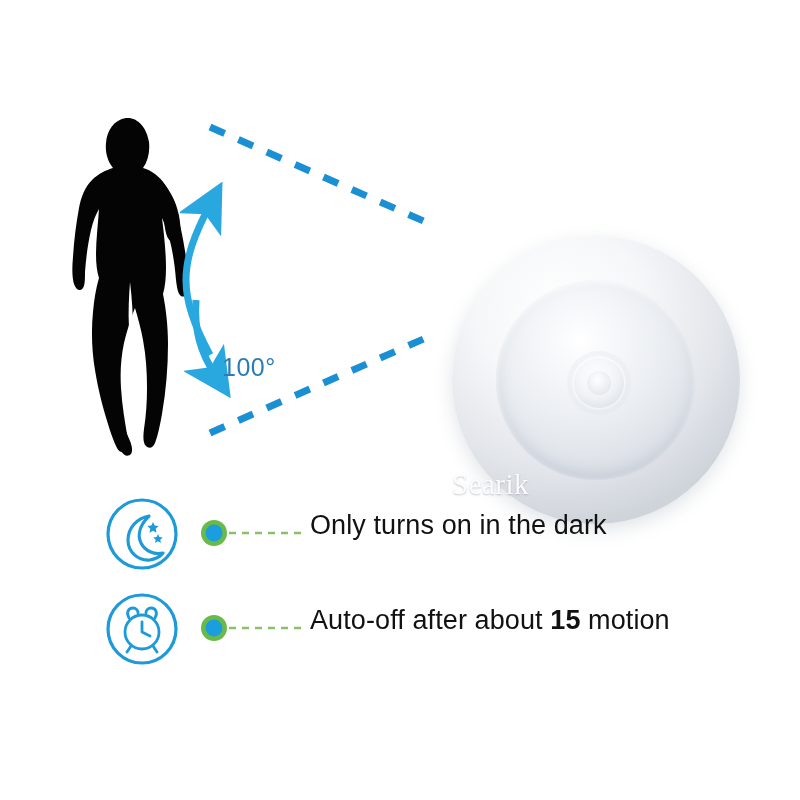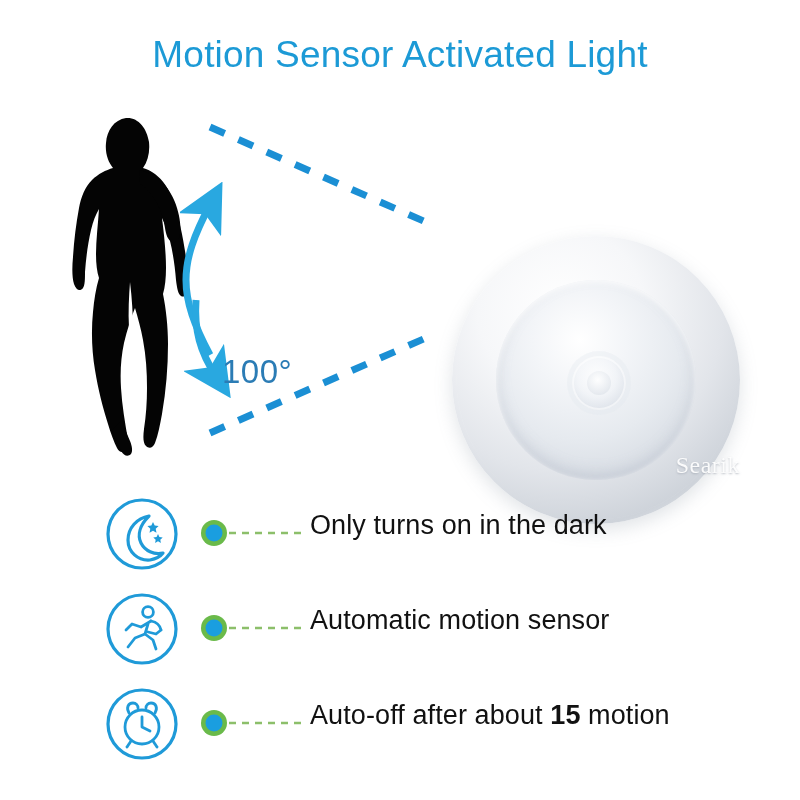--- a/index.html
+++ b/index.html
@@ -59,21 +59,21 @@
     left: 180px;
     top: 0px;
     width: 280px;
     height: 360px;
   }
 
   #angle-label {
     position: absolute;
     left: 222px;
     top: 253px;
-    font-size: 33px;
+    font-size: 25px;
     color: #2b7cb5;
     letter-spacing: 0.5px;
   }
 
   
   #lamp {
     position: absolute;
     left: 452px;
     top: 136px;
     width: 288px;
@@ -130,25 +130,25 @@
   #lamp-sensor-inner {
     position: absolute;
     left: 15px; top: 15px;
     width: 24px; height: 24px;
     border-radius: 50%;
     background: radial-gradient(circle at 45% 38%, rgba(255,255,255,0.6), rgba(203,211,221,0.55));
   }
   #lamp-brand {
     position: absolute;
     left: 0;
-    top: 216px;
+    top: 232px;
     width: 288px;
-    text-align: right;
+    text-align: left;
     font-family: "Liberation Serif", serif;
-    font-size: 24px;
+    font-size: 29px;
     color: rgba(255,255,255,0.92);
     text-shadow: 0 1px 2px rgba(140,148,160,0.55);
     letter-spacing: 0.5px;
   }
 
   
   #features {
     position: absolute;
     left: 0;
     top: 492px;
@@ -185,21 +185,20 @@
   .feature-label b {
     font-weight: 700;
     margin-top: 16px;
   }
 </style>
 </head>
 <body>
 
 <div id="infographic">
 
-  <div id="title">Motion Sensor Activated Light</div>
 
   <div id="hero">
 
     <svg id="walker" viewBox="0 0 160 345">
       <path fill="#040404" d="
         M74,6
         C62,8 55,18 54,31
         C53,41 56,50 61,56
         C54,58 46,62 40,68
         C33,75 29,85 27,96
@@ -310,41 +309,20 @@
         <circle cx="16" cy="16" r="13" fill="#6aba4a"></circle>
         <circle cx="16" cy="16" r="8.5" fill="#1a9ee0"></circle>
         <line x1="31" y1="16" x2="104" y2="16" stroke="#8cbf6a" stroke-width="2.6" stroke-dasharray="7 6"></line>
       </svg>
 
       <div class="feature-label">
         <span>Only turns on in the dark</span>
       </div>
     </div>
 
-    <div class="feature-row">
-      <svg class="feature-icon" viewBox="0 0 76 76">
-        <circle cx="38" cy="38" r="34" fill="none" stroke="#1f9ad8" stroke-width="3.2"></circle>
-        <circle cx="44" cy="21" r="5.4" fill="none" stroke="#1f9ad8" stroke-width="2.8"></circle>
-        <path d="M47,30 L37,36 L28,33 L22,39" fill="none" stroke="#1f9ad8" stroke-width="2.8" stroke-linecap="round" stroke-linejoin="round"></path>
-        <path d="M47,30 C52,31 56,34 57,39" fill="none" stroke="#1f9ad8" stroke-width="2.8" stroke-linecap="round"></path>
-        <path d="M44,33 L41,43 L49,49 L52,58" fill="none" stroke="#1f9ad8" stroke-width="2.8" stroke-linecap="round" stroke-linejoin="round"></path>
-        <path d="M41,43 L31,47 L24,56" fill="none" stroke="#1f9ad8" stroke-width="2.8" stroke-linecap="round" stroke-linejoin="round"></path>
-        <path d="M57,39 L52,43 L44,41" fill="none" stroke="#1f9ad8" stroke-width="2.8" stroke-linecap="round" stroke-linejoin="round"></path>
-      </svg>
-
-      <svg class="feature-connector" viewBox="0 0 112 32">
-        <circle cx="16" cy="16" r="13" fill="#6aba4a"></circle>
-        <circle cx="16" cy="16" r="8.5" fill="#1a9ee0"></circle>
-        <line x1="31" y1="16" x2="104" y2="16" stroke="#8cbf6a" stroke-width="2.6" stroke-dasharray="7 6"></line>
-      </svg>
-
-      <div class="feature-label">
-        <span>Automatic motion sensor</span>
-      </div>
-    </div>
 
     <div class="feature-row">
       <svg class="feature-icon" viewBox="0 0 76 76">
         <circle cx="38" cy="38" r="34" fill="none" stroke="#1f9ad8" stroke-width="3.2"></circle>
         <circle cx="38" cy="41" r="17" fill="none" stroke="#1f9ad8" stroke-width="2.8"></circle>
         <path d="M38,31 L38,41 L46,45" fill="none" stroke="#1f9ad8" stroke-width="2.8" stroke-linecap="round" stroke-linejoin="round"></path>
         <path d="M25,27 C22,22 24,17 29,17 C32,17 34,19 34,22" fill="none" stroke="#1f9ad8" stroke-width="2.8" stroke-linecap="round"></path>
         <path d="M51,27 C54,22 52,17 47,17 C44,17 42,19 42,22" fill="none" stroke="#1f9ad8" stroke-width="2.8" stroke-linecap="round"></path>
         <path d="M27,55 L23,61" fill="none" stroke="#1f9ad8" stroke-width="2.8" stroke-linecap="round"></path>
         <path d="M49,55 L53,61" fill="none" stroke="#1f9ad8" stroke-width="2.8" stroke-linecap="round"></path>

